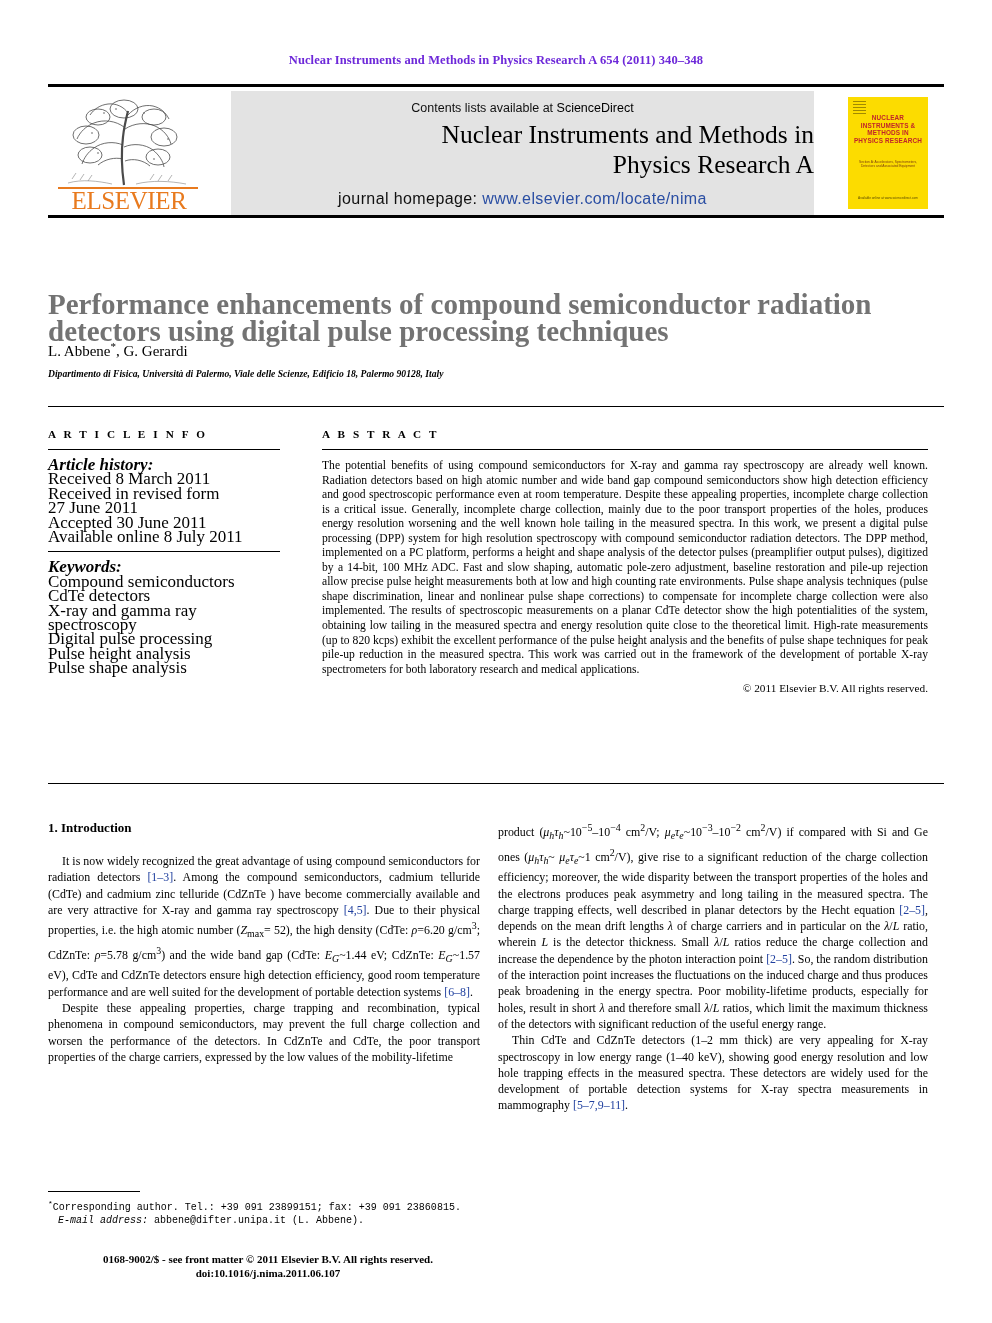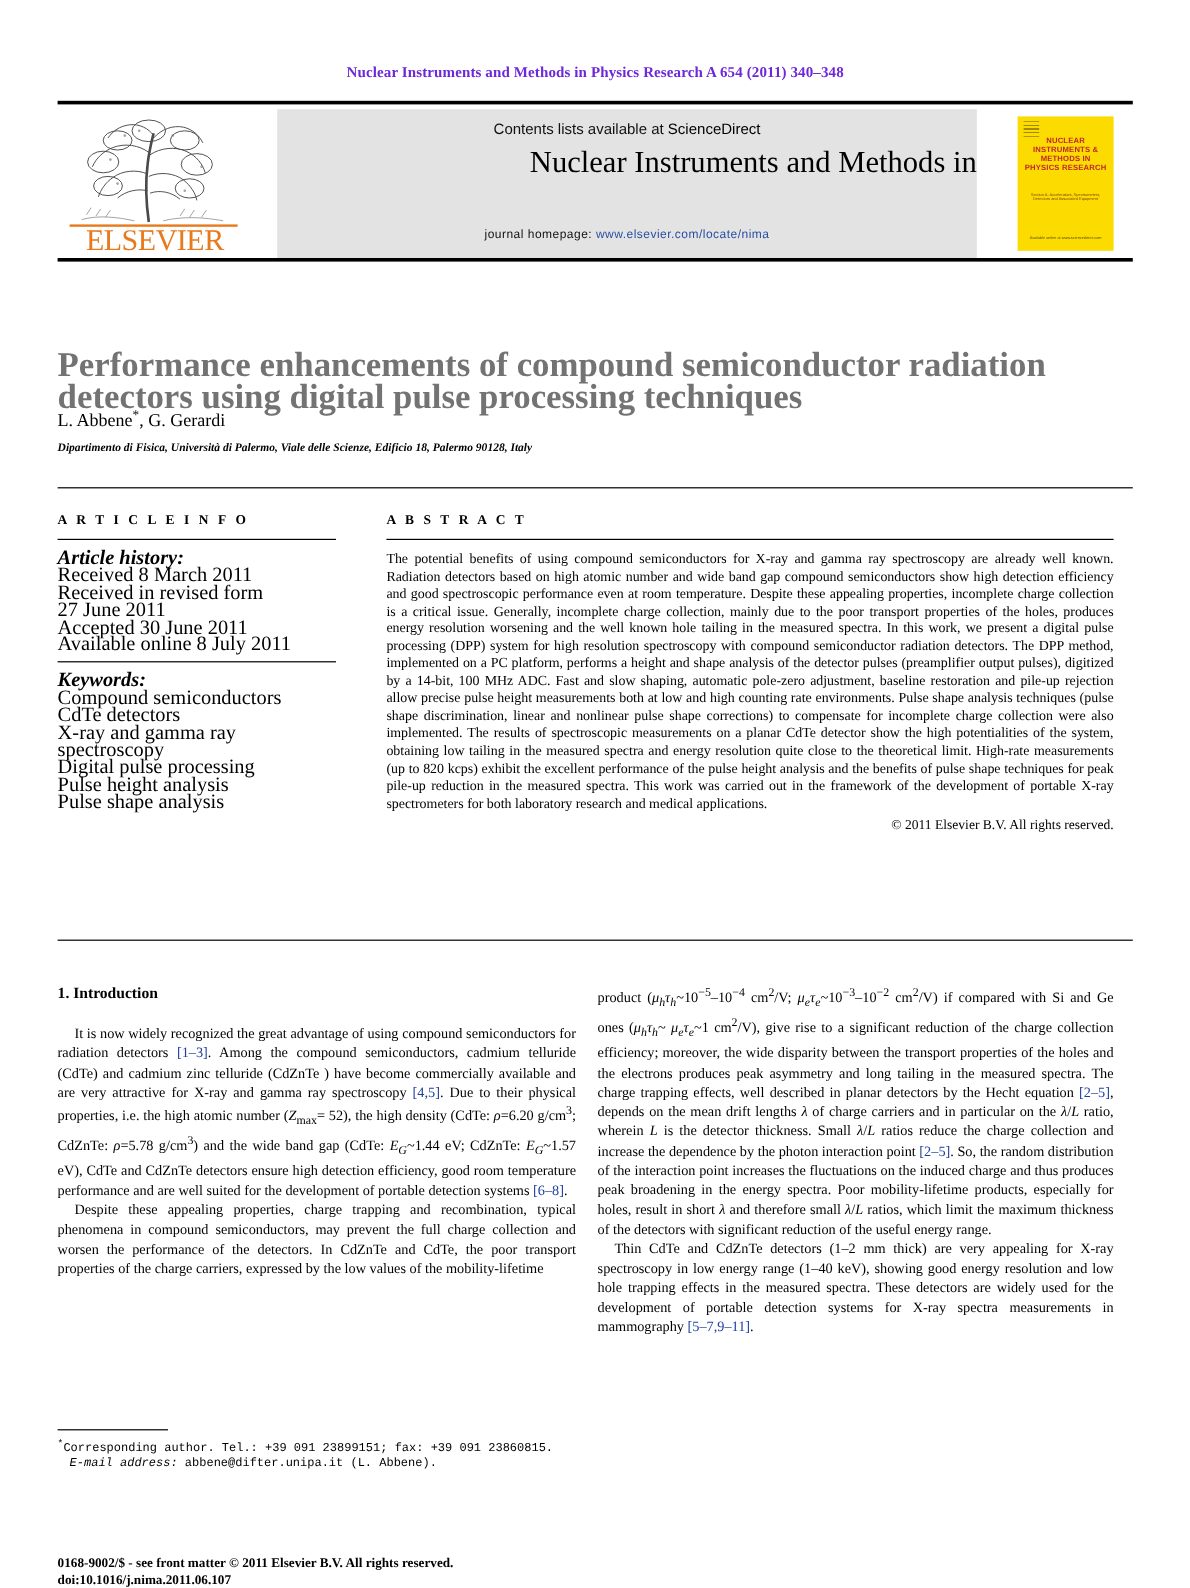--- a/index.html
+++ b/index.html
@@ -110,21 +110,21 @@
     font-size: 25.5px;
     line-height: 30px;
     color: #000;
   }
   .homepage-line {
     position: absolute;
     left: 0; top: 99px;
     width: 583px;
     text-align: center;
     font-family: "Liberation Sans", sans-serif;
-    font-size: 10px;
+    font-size: 16px;
     letter-spacing: .4px;
     color: #111;
   }
   .homepage-line .url {
     color: #2a4ea3;
   }
 
   .cover-thumb {
     position: absolute;
     left: 787px; top: 0px;
@@ -332,27 +332,28 @@
     font-family: Liberation Mono, monospace;
     font-size: 10px;
     line-height: 13px;
     color: #000;
   }
   .footnote .star { vertical-align: super; font-size: 8px; }
   .footnote .em { font-style: italic; }
 
   .imprint {
     position: absolute;
-    left: 48px; top: 1296px;
+    left: 48px; top: 1252px;
     width: 440px;
     font-family: "Liberation Serif", serif;
     font-weight: bold;
     font-size: 11px;
     line-height: 14px;
     color: #000;
+    text-align: center;
   }
 </style>
 </head>
 <body>
 
 <div class="page">
 
   <div class="running-head">Nuclear Instruments and Methods in Physics Research A 654 (2011) 340–348</div>
 
   <div class="masthead">
@@ -395,20 +396,21 @@
           </g>
         </svg>
         <div class="elsevier-rule"></div>
         <div class="elsevier-word">ELSEVIER</div>
       </div>
 
       <div class="journal-box">
         <div class="contents-line"><span>Contents lists available at </span><span class="sd">ScienceDirect</span></div>
         <div class="journal-title">
           <div>Nuclear Instruments and Methods in</div>
+          <div>Physics Research A</div>
         </div>
         <div class="homepage-line"><span>journal homepage: </span><span class="url">www.elsevier.com/locate/nima</span></div>
       </div>
 
       <div class="cover-thumb">
         <div class="cover-inner">
           <div class="cover-mark"></div>
           <div class="cover-title">NUCLEAR INSTRUMENTS &amp; METHODS IN PHYSICS RESEARCH</div>
           <div class="cover-sub">Section A: Accelerators, Spectrometers, Detectors and Associated Equipment</div>
           <div class="cover-foot">Available online at www.sciencedirect.com</div>

